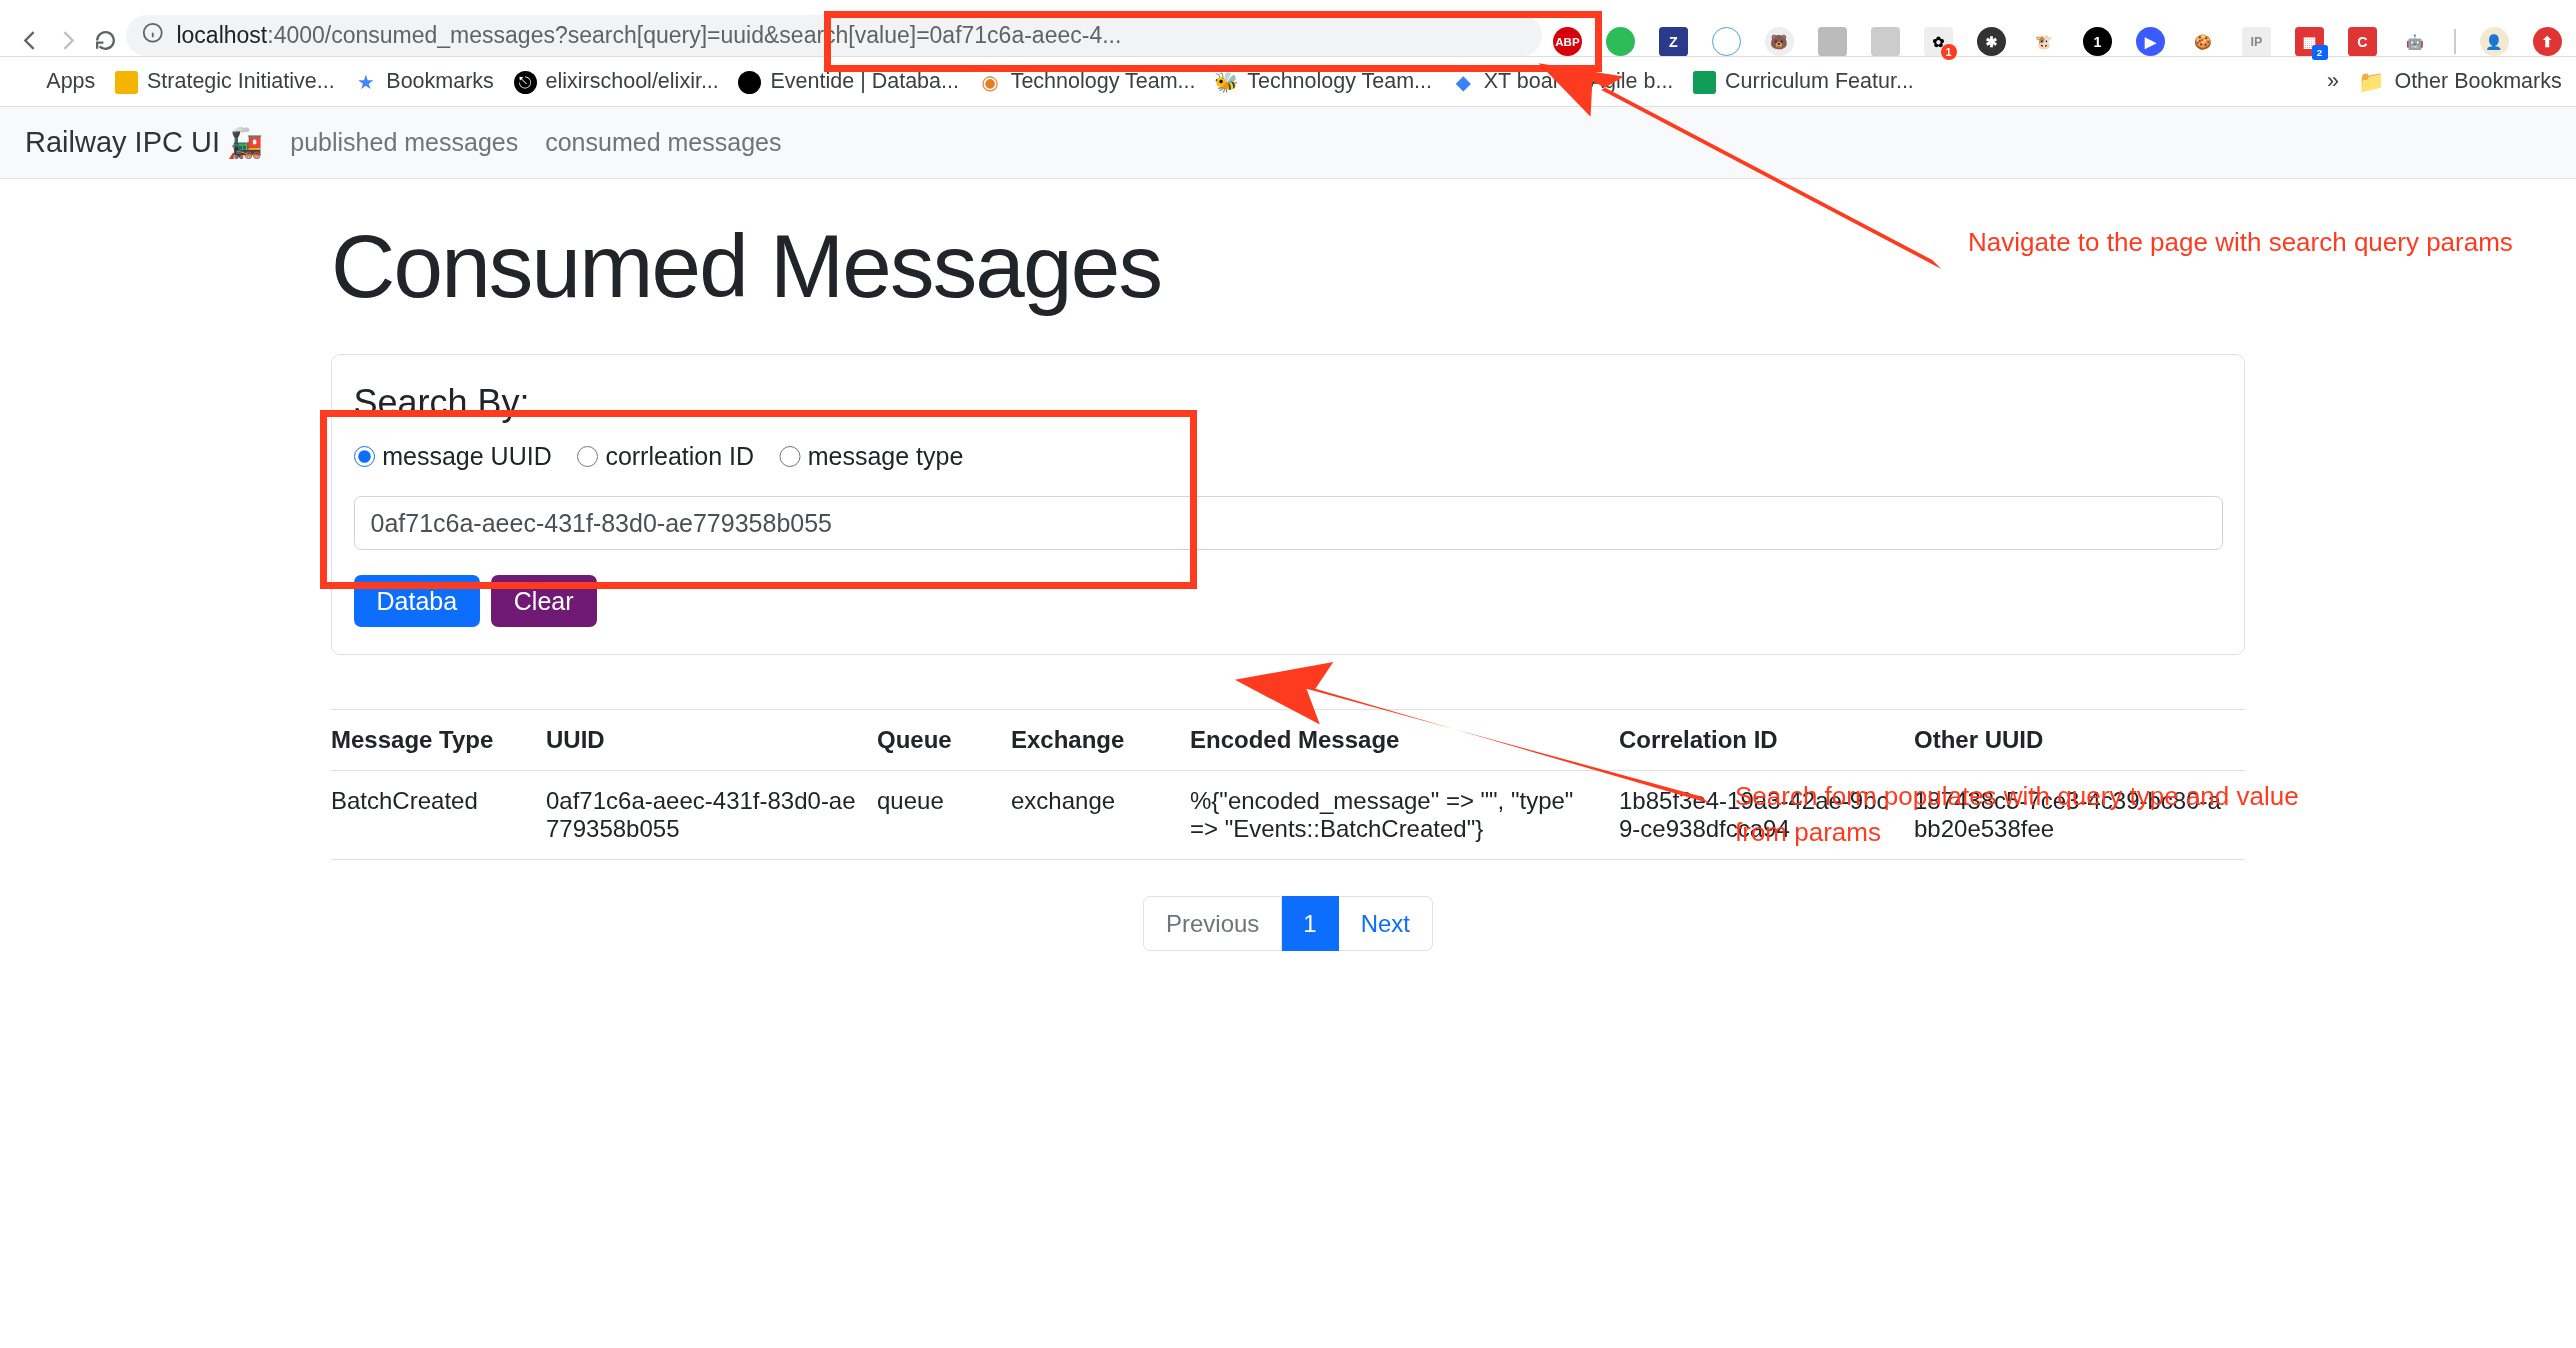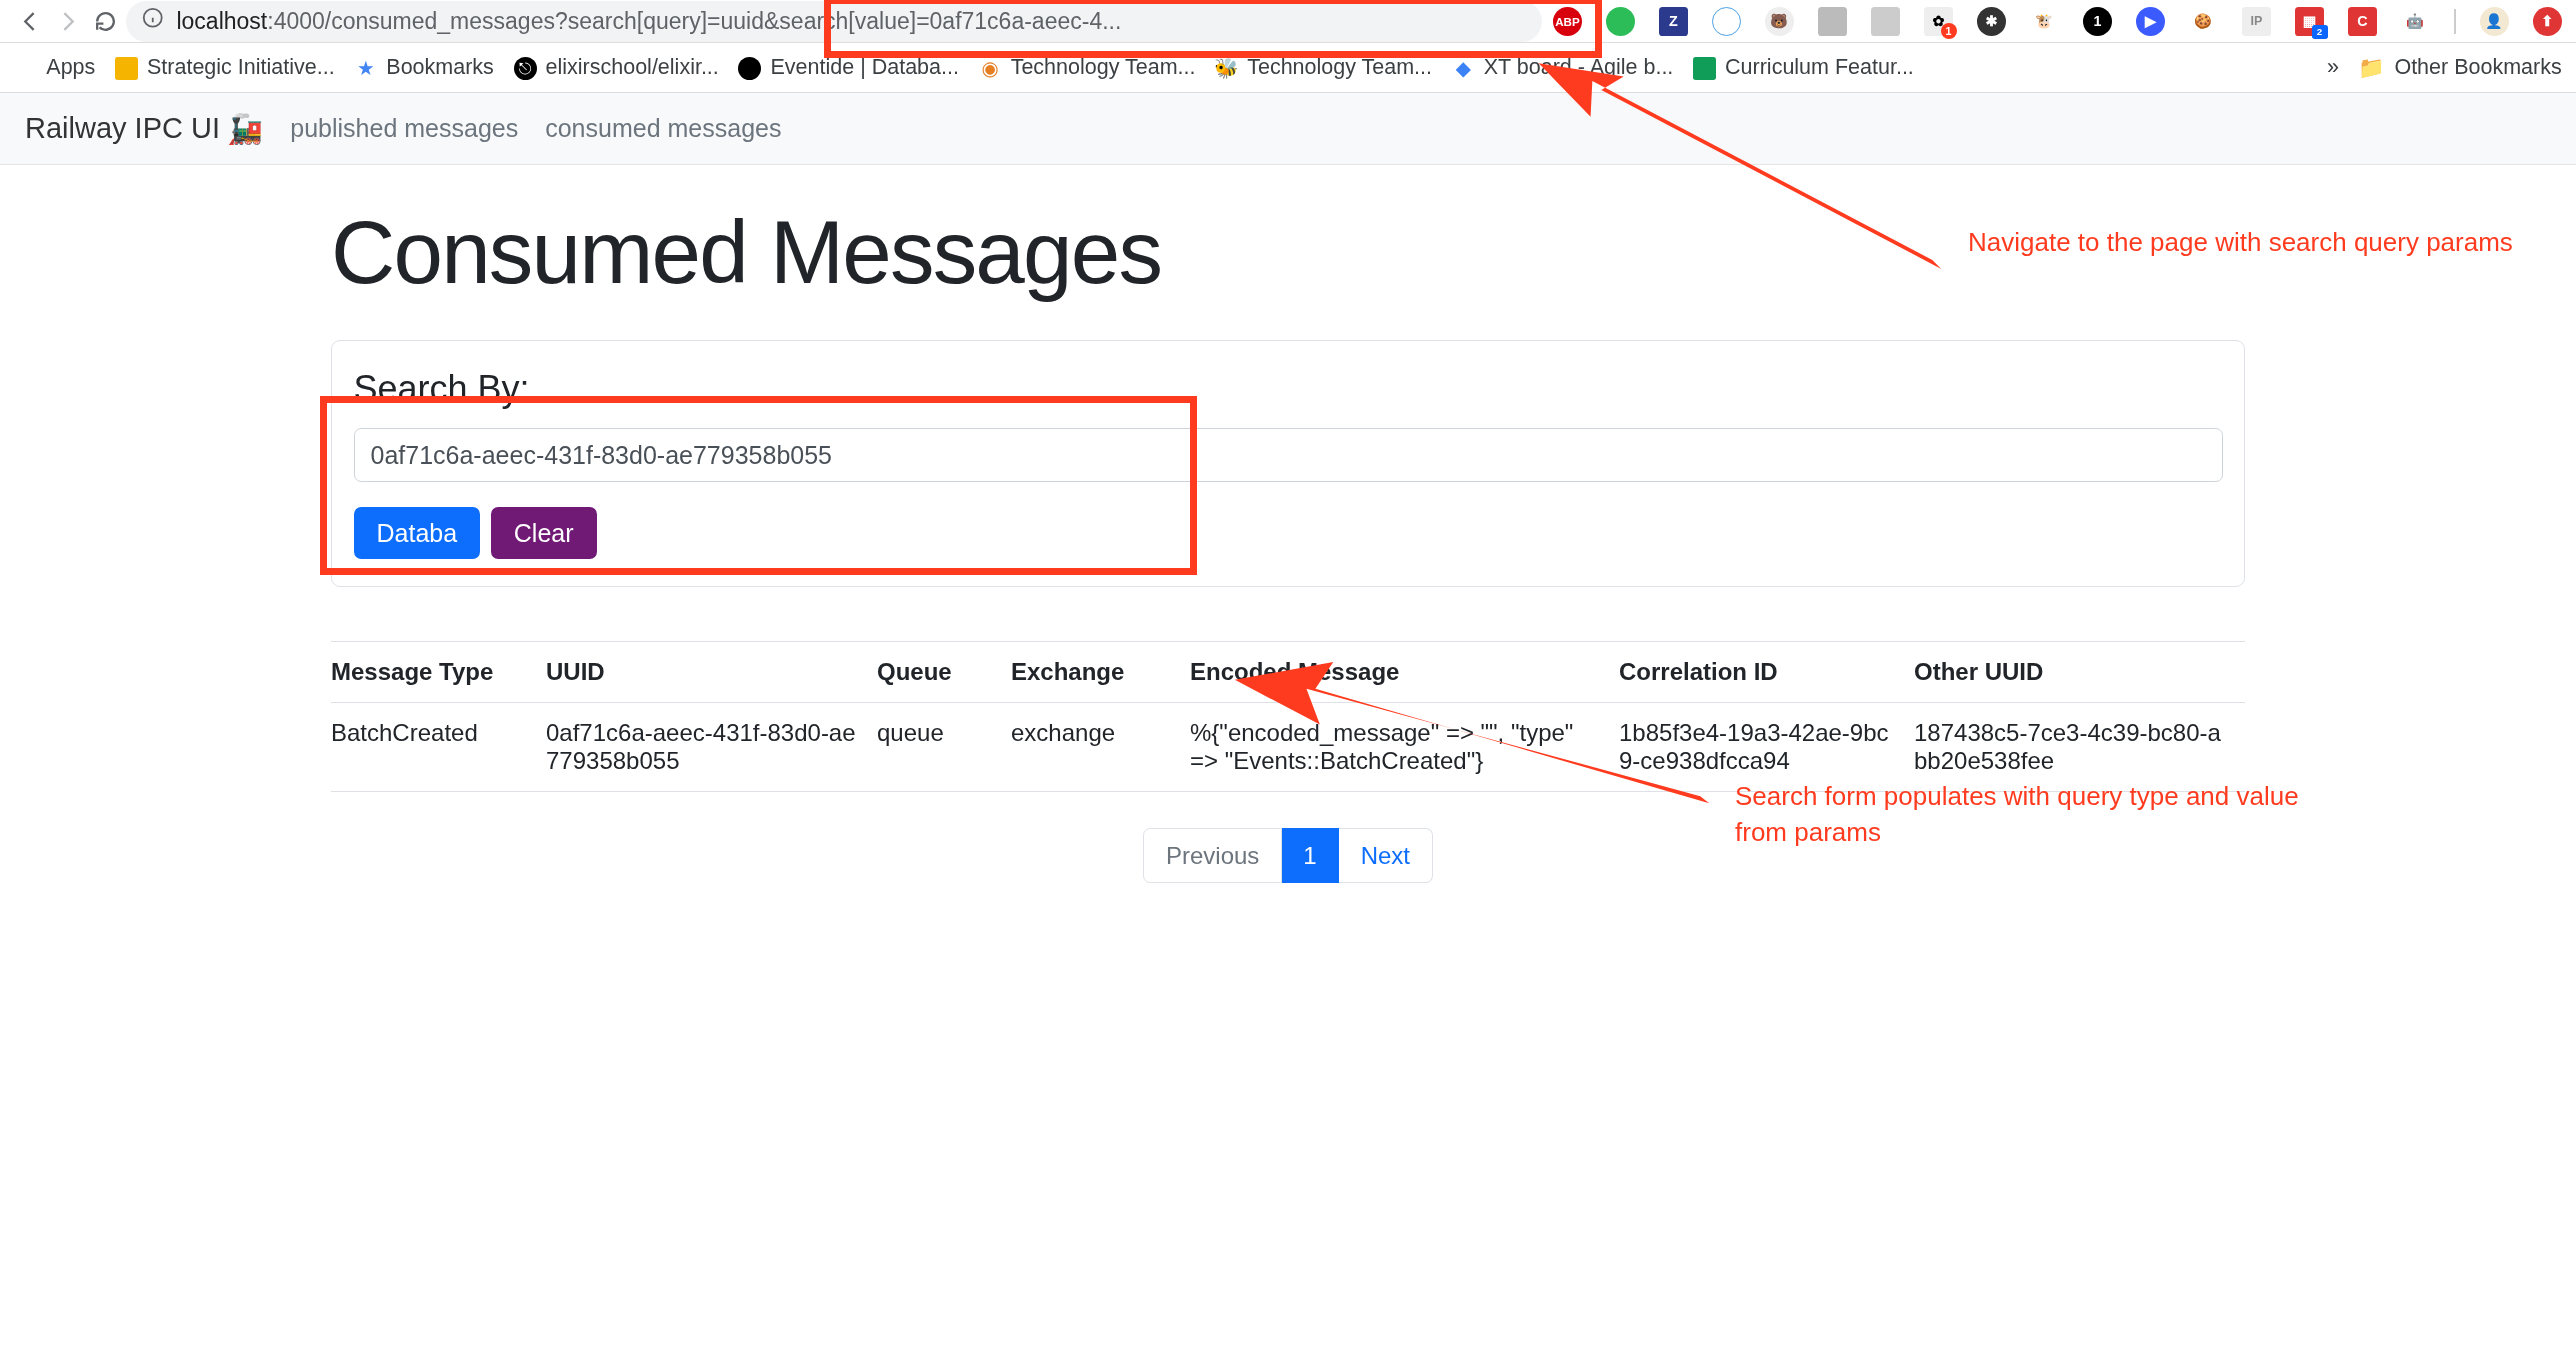--- a/index.html
+++ b/index.html
@@ -1,20 +1,20 @@
 <!DOCTYPE html>
 <html style="font-size:14.3px"><head>
 <meta charset="utf-8">
 <style>
   * { box-sizing: border-box; margin: 0; padding: 0; }
   html, body { width: 2576px; height: 1349px; font-family: -apple-system, BlinkMacSystemFont, "Segoe UI", Helvetica, Arial, sans-serif; background: #fff; overflow: hidden; transform-origin: top left; }
   body { transform: scale(1); }
 
   
-  .toolbar { display: flex; align-items: center; height: 43px; padding: 0 14.3px; gap: 5.4px; background: #fff; border-bottom: 0.9px solid #ddd; position: relative; }
+  .toolbar { display: flex; align-items: flex-end; height: 57px; padding: 0 14.3px; gap: 5.4px; background: #fff; border-bottom: 0.9px solid #ddd; position: relative; }
   .nav-btn { width: 32px; height: 32px; display: flex; align-items: center; justify-content: center; color: #5f6368; border-radius: 50%; }
   .nav-btn svg { width: 25px; height: 25px; stroke: currentColor; fill: none; stroke-width: 2.2; }
   .addr { flex: 1; height: 41px; background: #f1f3f4; border-radius: 20.6px; display: flex; align-items: center; padding: 0 16px; color: #202124; font-size: 23px; position: relative; }
   .addr .info-icon { margin-right: 12.5px; color: #5f6368; }
   .addr .host { color: #202124; }
   .addr .path { color: #5f6368; }
   .ext-icons { display: flex; align-items: center; gap: 24px; margin-left: 5.4px; }
   .ext { width: 29px; height: 29px; border-radius: 50%; display: flex; align-items: center; justify-content: center; font-size: 14.3px; font-weight: 700; }
   .ext.circ { border-radius: 50%; }
   .ext.sq { border-radius: 3.6px; }
@@ -196,20 +196,34 @@
   <a class="navlink">consumed messages</a>
 </div>
 
 <div class="page">
 
   <h1 class="title">Consumed Messages</h1>
 
   <div class="card" style="position:relative">
     <div class="card-lbl">Search By:</div>
 
+    <div class="radio-row">
+      <label>
+        <input type="radio" name="sb" checked="" style="">
+        <span>message UUID</span>
+      </label>
+      <label>
+        <input type="radio" name="sb" style="">
+        <span>corrleation ID</span>
+      </label>
+      <label>
+        <input type="radio" name="sb" style="">
+        <span>message type</span>
+      </label>
+    </div>
 
     <input class="search-input" type="text" value="0af71c6a-aeec-431f-83d0-ae779358b055" style="">
 
     <div class="btn-row">
       <button class="btn primary">Databa</button>
       <button class="btn info">Clear</button>
     </div>
 
     
     <div class="form-highlight" style="top:55px;left:-12.5px;width:877px;height:179px"></div>

